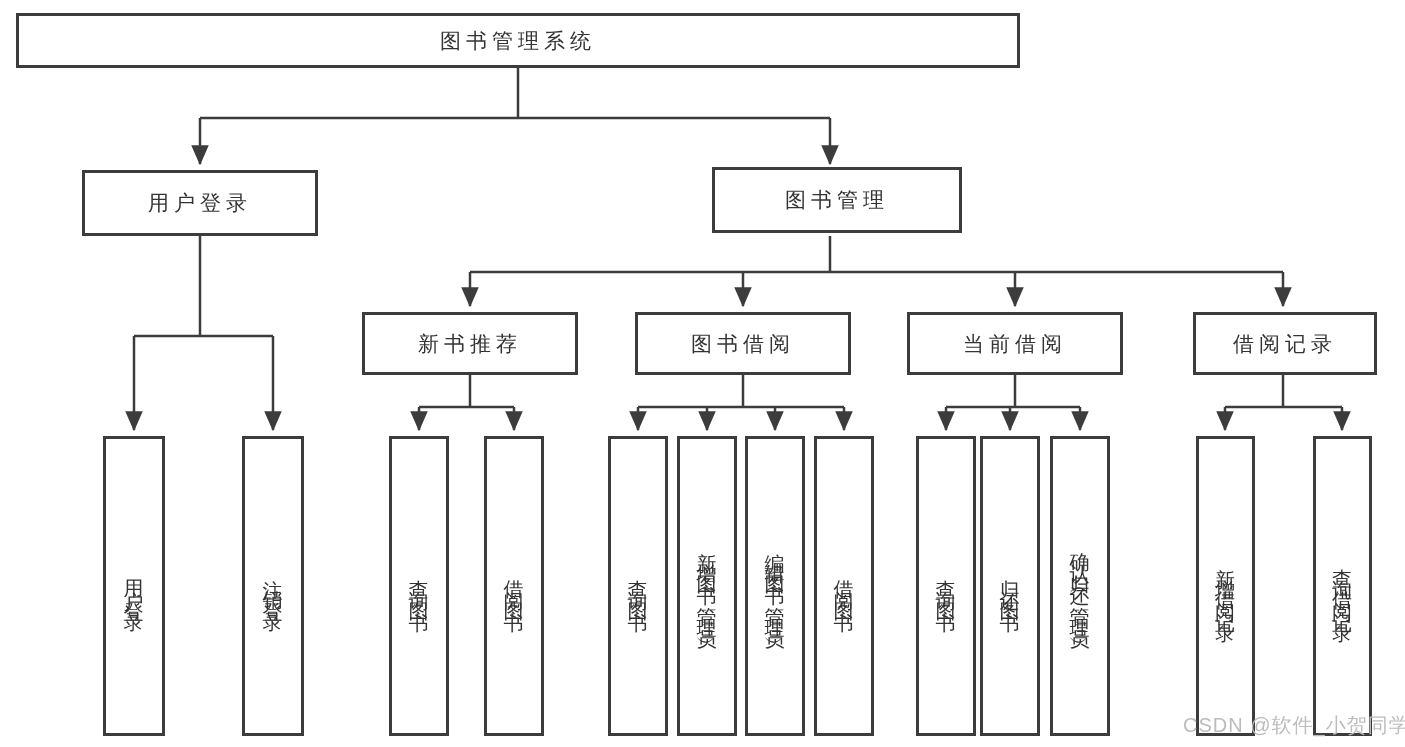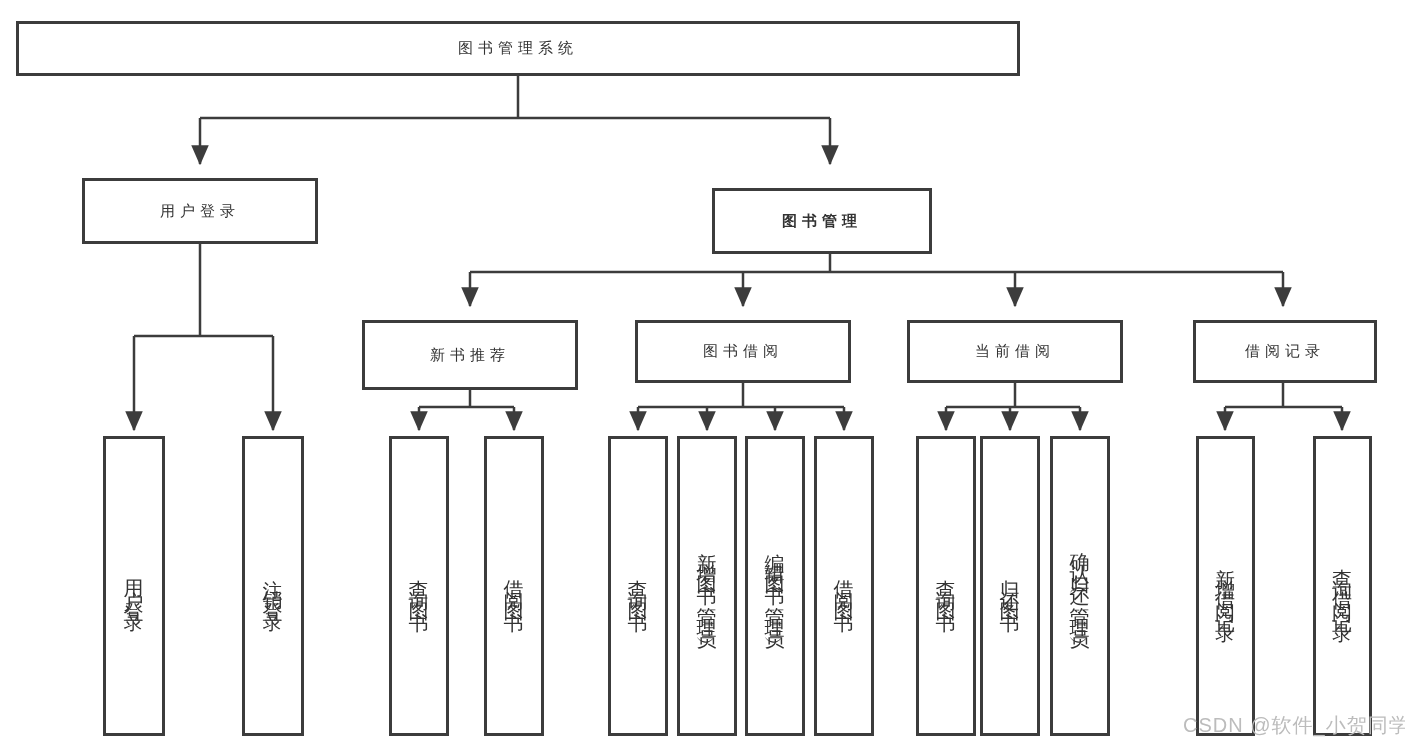--- a/index.html
+++ b/index.html
@@ -27,24 +27,23 @@
     border: 3px solid var(--line, #3c3c3c);
     color: var(--text, #333333);
     display: flex;
     align-items: center;
     justify-content: center;
     text-align: center;
   }
 
   
   .h {
-    font-size: 15px;
+    font-size: 21px;
     letter-spacing: 5px;
     white-space: nowrap;
-    margin-top: 8px;
   }
 
   
   .v {
     writing-mode: vertical-rl;
     text-orientation: mixed;
     font-size: 20px;
     letter-spacing: 11px;
     line-height: 1;
   }
@@ -105,23 +104,23 @@
       <line x1="1080" y1="407" x2="1080" y2="430" marker-end="url(#arw)"></line>
 
       <line x1="1225" y1="407" x2="1225" y2="430" marker-end="url(#arw)"></line>
       <line x1="1342" y1="407" x2="1342" y2="430" marker-end="url(#arw)"></line>
     </g>
   </svg>
 
   <div class="node h" style="left:16px; top:13px; width:1004px; height:55px;">图书管理系统</div>
 
   <div class="node h" style="left:82px; top:170px; width:236px; height:66px;">用户登录</div>
-  <div class="node h" style="left:712px; top:180px; width:220px; height:66px;font-weight:bold;">图书管理</div>
+  <div class="node h" style="left:712px; top:167px; width:250px; height:66px;">图书管理</div>
 
-  <div class="node h" style="left:362px; top:312px; width:216px; height:70px;">新书推荐</div>
+  <div class="node h" style="left:362px; top:312px; width:216px; height:63px;">新书推荐</div>
   <div class="node h" style="left:907px; top:312px; width:216px; height:63px;">当前借阅</div>
   <div class="node h" style="left:635px; top:312px; width:216px; height:63px;">图书借阅</div>
   <div class="node h" style="left:1193px; top:312px; width:184px; height:63px;">借阅记录</div>
 
   <div class="node v" style="left:103px; top:436px; width:62px; height:300px;">用户登录</div>
   <div class="node v" style="left:242px; top:436px; width:62px; height:300px;">注销登录</div>
 
   <div class="node v" style="left:389px; top:436px; width:60px; height:300px;">查询图书</div>
   <div class="node v" style="left:484px; top:436px; width:60px; height:300px;">借阅图书</div>
 

